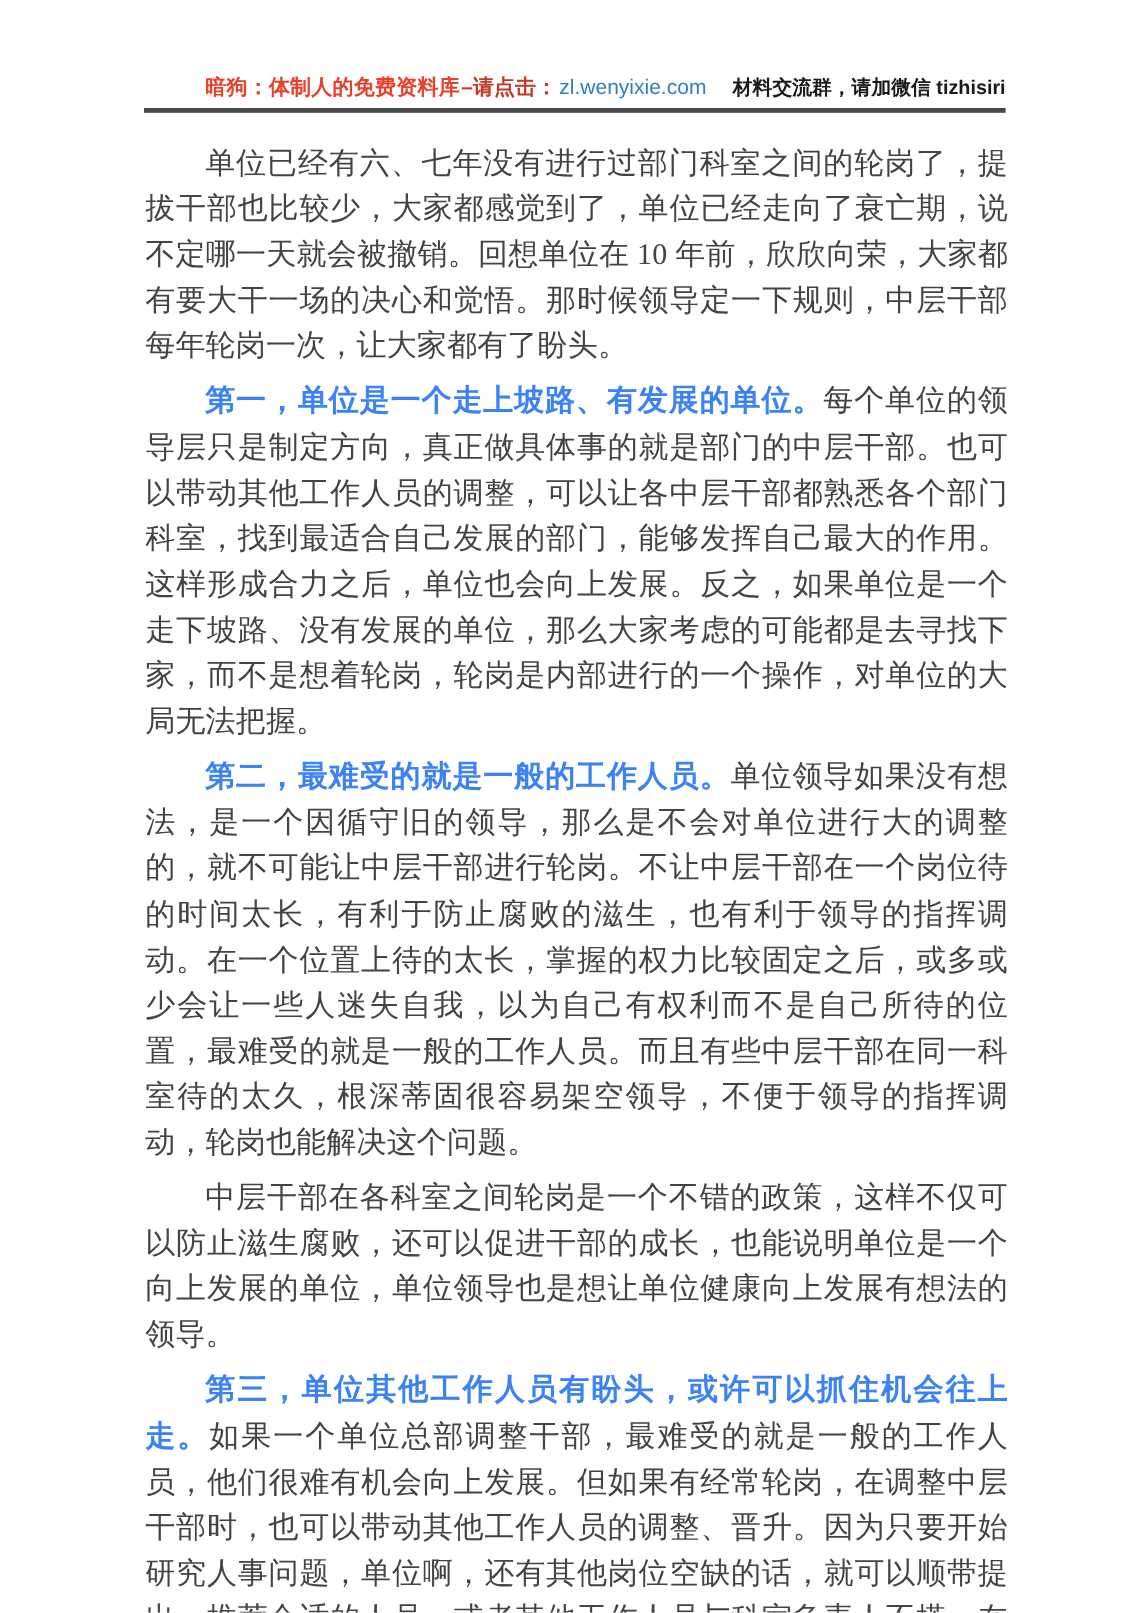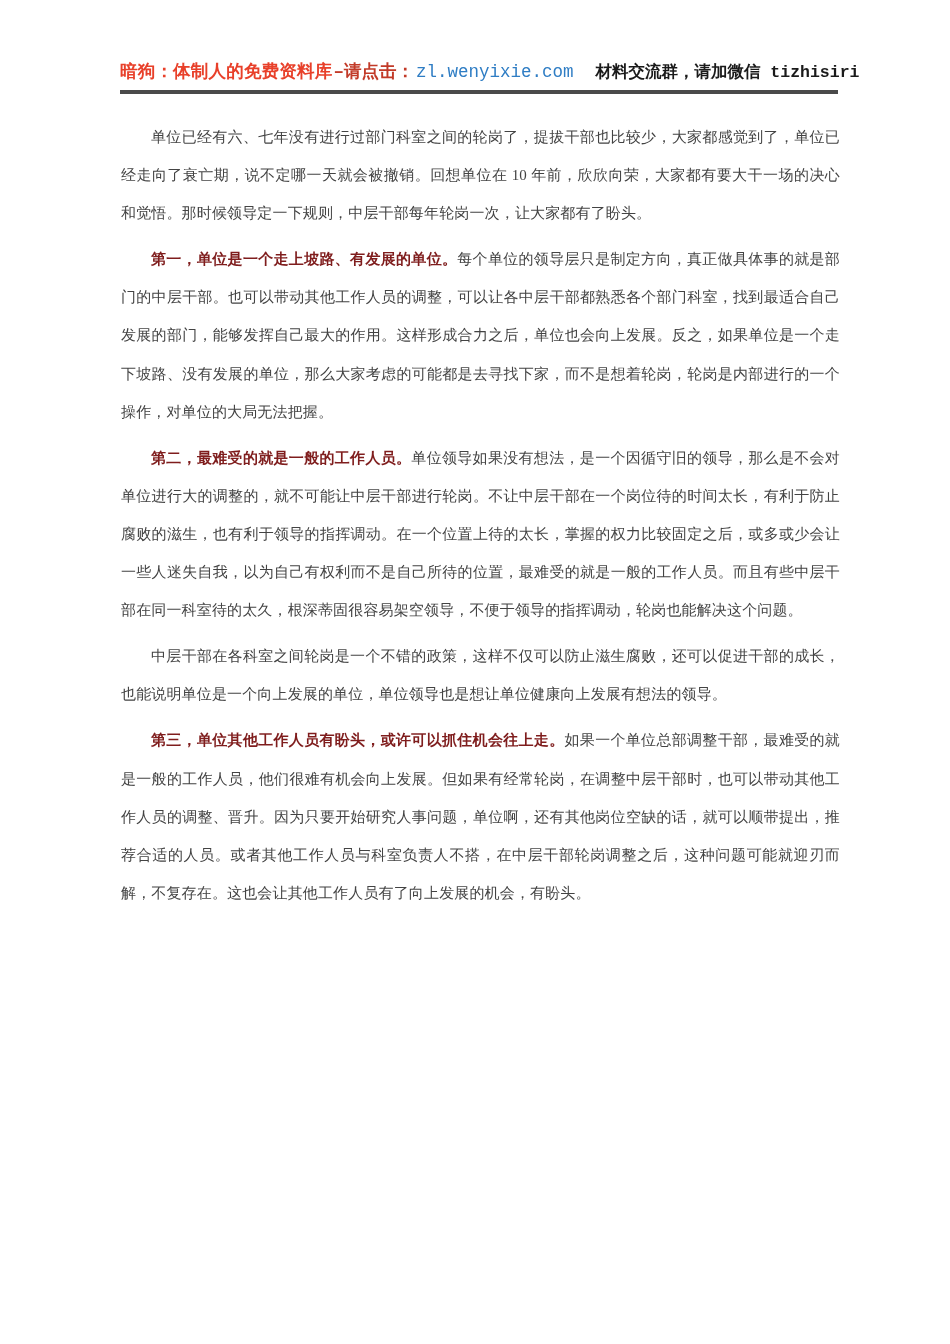--- a/index.html
+++ b/index.html
@@ -30,22 +30,22 @@
     position: absolute;
     left: 120px;
     top: 58px;
     width: 718px;
     box-sizing: border-box;
   }
   .banner-line {
     white-space: nowrap;
     font-size: 17.5px;
     line-height: 28px;
-    text-align: center;
-    font-family: Liberation Mono, monospace;
+    text-align: right;
+    font-family: Liberation Sans, sans-serif;
   }
   .banner-brand {
     color: #e8402a;
     font-weight: 700;
     letter-spacing: 0.2px;
   }
   .banner-click {
     color: #c23a28;
     font-weight: 700;
     margin-left: 1px;
@@ -72,35 +72,35 @@
 
   
   .body-area {
     position: absolute;
     left: 121px;
     top: 118px;
     width: 719px;
   }
   p.para {
     margin: 0 0 8px 0;
-    font-size: 15px;
+    font-size: 25px;
     line-height: 38.1px;
     text-align: justify;
     text-justify: inter-ideograph;
     text-indent: 2em;
     color: #434343;
     letter-spacing: 0.15px;
     font-family: "Liberation Serif", "DejaVu Serif", serif;
   }
   p.para:last-child {
     margin-bottom: 0;
   }
   .lead {
     font-weight: 700;
-    color: #7f1d1d;
+    color: #3b82f6;
     font-family: Liberation Serif, serif;
   }
 </style>
 </head>
 <body>
 
 <div class="page">
 
   <div class="banner">
     <div class="banner-line">

